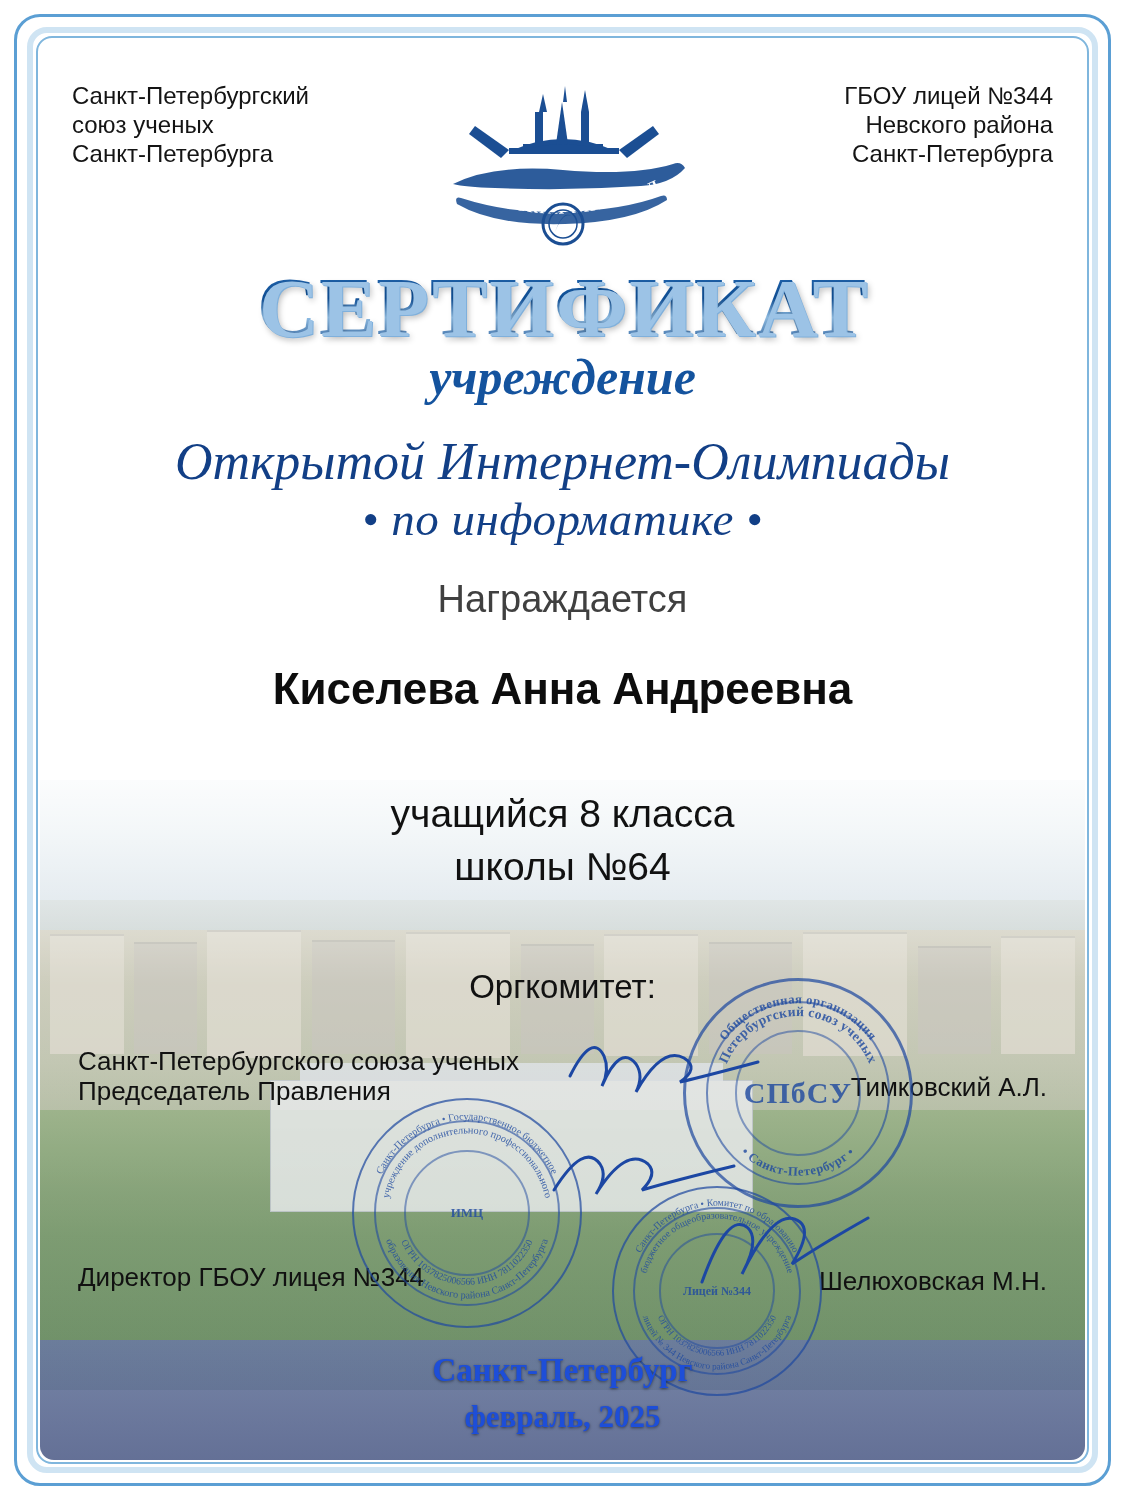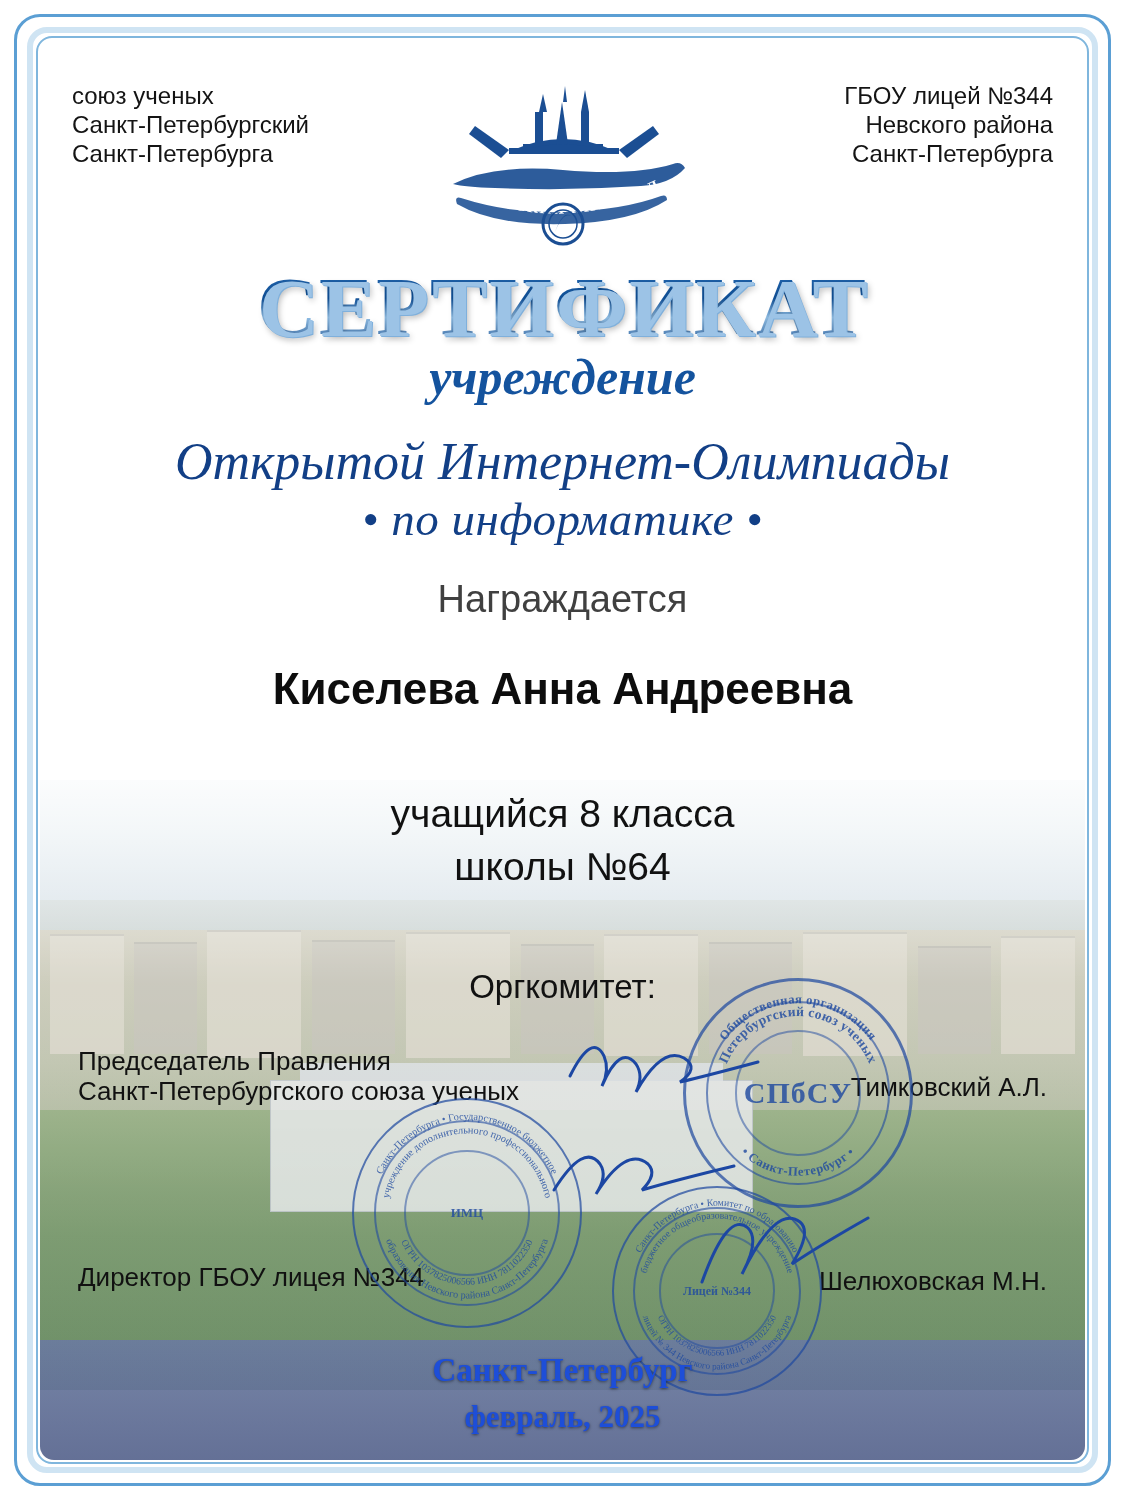--- a/index.html
+++ b/index.html
@@ -402,22 +402,22 @@
     <div class="photo-bottom-band"></div>
     <div class="photo-haze"></div>
   </div>
 
   <div class="frame-outer"></div>
   <div class="frame-inner"></div>
   <div class="frame-inner2"></div>
 
   <div class="header">
     <div class="hdr-left">
+      <div>Санкт-Петербургский</div>
       <div>союз ученых</div>
-      <div>Санкт-Петербургский</div>
       <div>Санкт-Петербурга</div>
     </div>
 
     <div class="emblem">
       <svg width="300" height="175" viewBox="0 0 300 175">
         <g fill="#1b4e93">
 
           <path d="M110 78 h80 v-6 h-80 z"></path>
           <path d="M100 78 q50 -22 100 0 v4 q-50 -20 -100 0 z"></path>
           <rect x="122" y="40" width="8" height="32"></rect>
@@ -464,22 +464,22 @@
   <div class="recipient">Киселева Анна Андреевна</div>
   <div class="recipient-info">
     <div>учащийся 8 класса</div>
     <div>школы №64</div>
   </div>
 
   <div class="committee-title">Оргкомитет:</div>
 
   <div class="sig-row" id="sig-row-1">
     <div class="role">
+      <div>Санкт-Петербургского союза ученых</div>
       <div>Председатель Правления</div>
-      <div>Санкт-Петербургского союза ученых</div>
     </div>
     <div class="name">Тимковский А.Л.</div>
   </div>
 
 
   <div class="sig-row" id="sig-row-3">
     <div class="role">
       <div>Директор ГБОУ лицея №344</div>
     </div>
     <div class="name">Шелюховская М.Н.</div>

